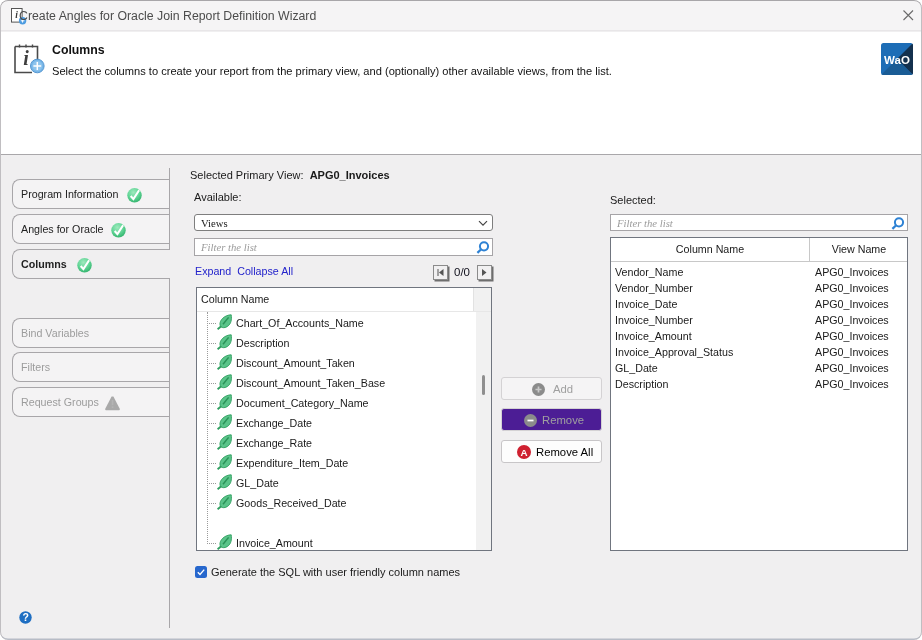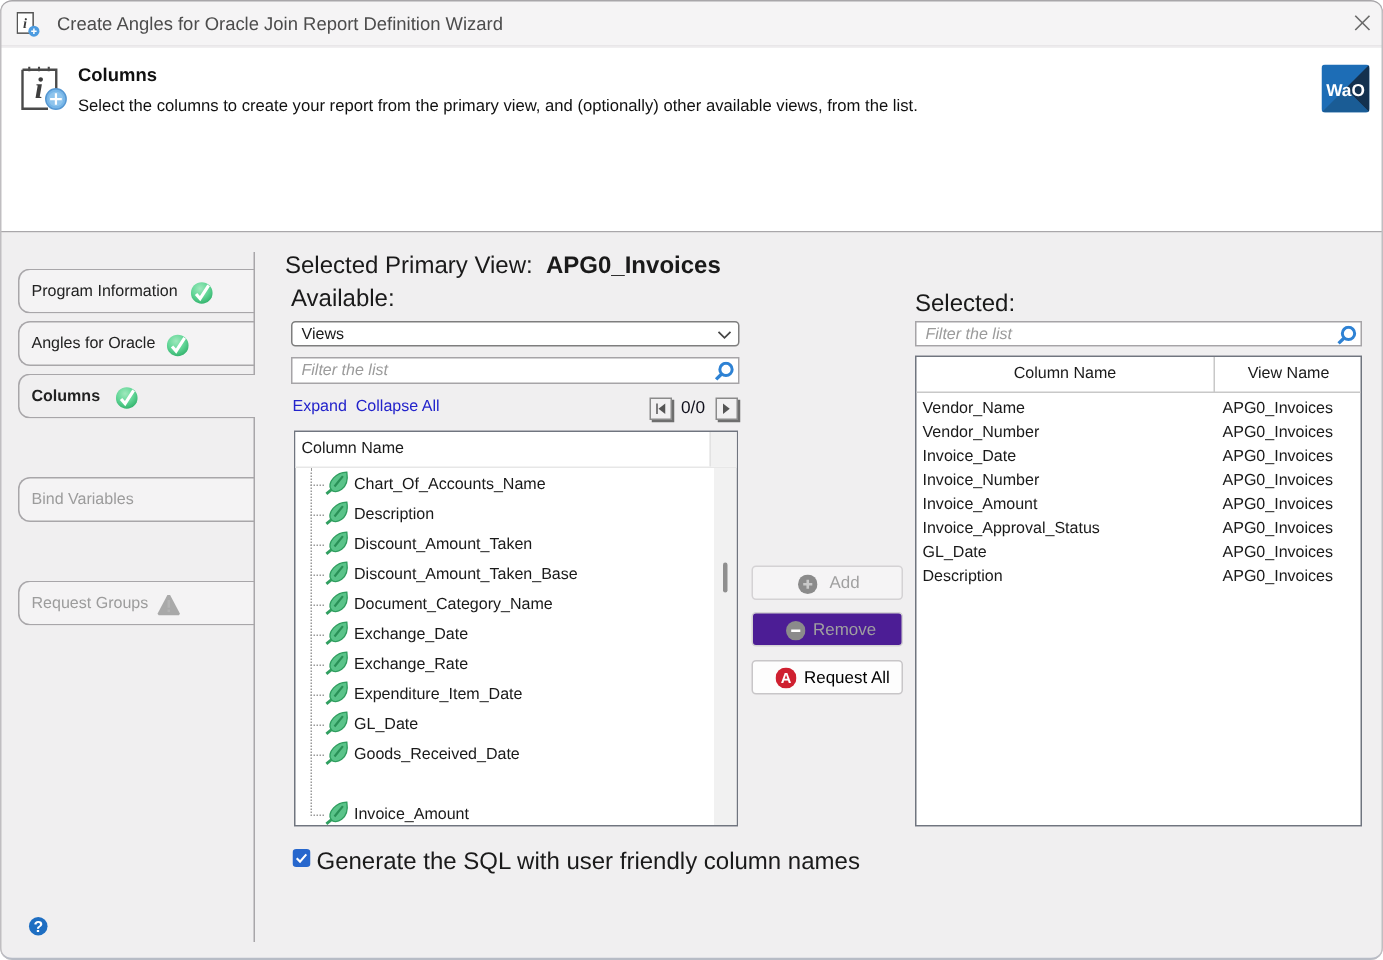--- a/index.html
+++ b/index.html
@@ -1,33 +1,33 @@
 <!DOCTYPE html>
 <html><head>
 <meta charset="utf-8">
 <style>
 * { margin:0; padding:0; box-sizing:border-box; }
 html,body { width:922px; height:640px; background:#ffffff; font-family:"Liberation Sans",sans-serif; font-size:10.7px; color:#1a1a1a; }
 .win { position:absolute; left:0; top:0; width:922px; height:640px; background:#f0eff0; border-radius:8px; overflow:hidden; }
 .win::after { content:""; position:absolute; left:0; top:0; width:922px; height:640px; border-radius:8px; box-shadow: inset 0 1px 0 #a8a6a9, inset 1px 0 0 #c0bec1, inset -1px 0 0 #c0bec1, inset 0 -1.5px 0 #b7bcc6; z-index:60; }
 .titlebar { position:absolute; left:0; top:0; width:100%; height:31px; background:#f5f4f5; border-bottom:1px solid #e8e6e8; }
-.title-text { position:absolute; left:38px; top:9px; font-size:12.3px; color:#4c4c4c; }
+.title-text { position:absolute; left:19px; top:9px; font-size:12.3px; color:#4c4c4c; }
 .closex { position:absolute; left:897px; top:6px; width:22px; height:20px; }
 .header { position:absolute; left:0; top:32px; width:100%; height:123px; background:#ffffff; border-bottom:1px solid #a9a7aa; }
 .h-title { position:absolute; left:52px; top:11px; font-weight:bold; font-size:12.3px; color:#111; }
 .h-desc { position:absolute; left:52px; top:33px; font-size:11.1px; color:#111; }
 .content { position:absolute; left:0; top:155px; width:100%; height:485px; background:#f0eff0; }
 .divider { position:absolute; left:169px; top:13px; width:1px; height:460px; background:#a8a6a9; z-index:2; }
 .tab { position:absolute; left:12px; width:158px; height:30px; background:#f4f3f4; border:1px solid #a8a6a9; border-right:none; border-radius:8px 0 0 8px; z-index:1; }
 .tab .lbl { position:absolute; left:8px; top:7.5px; font-size:10.7px; color:#222; }
 .tab .ic { position:absolute; top:5.5px; }
 .tab.dis .lbl { color:#9c9c9c; }
 .tab.active { background:#f0eff0; z-index:3; }
-label, .lab { font-size:16px; }
-.field { position:absolute; background:#fff; }
+label, .lab { font-size:11px; }
+.field { position:absolute; background:#fff;font-family:Liberation Serif, serif; }
 .blue-link { color:#2323cb; }
 .lst { position:absolute; background:#fff; border:1px solid #70757f; }
 .btn { position:absolute; text-align:center; font-size:11.3px;margin-top:37px; }
 </style>
 </head>
 <body>
 <div class="win">
   <div class="titlebar">
     <svg class="ticon" style="position:absolute;left:11px;top:8px" width="17" height="17" viewBox="0 0 17 17">
       <rect x="0.5" y="0.5" width="10.6" height="13.6" fill="#fff" stroke="#555" stroke-width="1"></rect>
@@ -96,20 +96,23 @@
     <div class="tab active" style="top:94px">
         <div class="lbl" style="font-weight:bold">Columns</div>
         <svg class="ic" style="left:64px;top:7px" width="15" height="16" viewBox="0 0 15 16">
           <circle cx="7.5" cy="8.3" r="7.2" fill="url(#gg)"></circle>
           <path d="M3.7 9 L6.4 12.1 L12.1 3.2" stroke="#fff" stroke-width="2.1" fill="none"></path>
         </svg>
       </div>
     <div class="tab dis" style="top:163px">
         <div class="lbl">Bind Variables</div>
       </div>
+    <div class="tab dis" style="top:197px">
+        <div class="lbl">Filters</div>
+      </div>
     <div class="tab dis" style="top:232px">
         <div class="lbl">Request Groups</div>
         <svg class="ic" style="left:91px;top:7px" width="17" height="16" viewBox="0 0 17 16">
           <path d="M7.6 1.6 L9.4 1.6 L16 14.2 L15.2 15.2 L1.8 15.2 L1 14.2 Z" fill="#a9a9a9"></path>
           <rect x="7.7" y="5" width="1.7" height="5.2" fill="#b4b4b4"></rect>
           <rect x="7.7" y="11.3" width="1.7" height="1.8" fill="#b4b4b4"></rect>
         </svg>
       </div>
 
     <div class="lab" style="position:absolute;left:190px;top:14px">Selected Primary View:&nbsp; <b>APG0_Invoices</b></div>
@@ -264,21 +267,21 @@
           <circle cx="7.5" cy="7.5" r="7.5" fill="#8b8b8b"></circle>
           <path d="M4 7.5 H11" stroke="#fff" stroke-width="2"></path>
         </svg>
       <div style="position:absolute;left:40px;top:5px">Remove</div>
     </div>
     <div class="btn" style="left:501px;top:248px;width:101px;height:23px;background:#fdfdfd;border:1px solid #c8c6c8;border-radius:3px;color:#000;">
       <svg style="position:absolute;left:15px;top:4px" width="14" height="14" viewBox="0 0 15 15">
           <circle cx="7.5" cy="7.5" r="7.5" fill="#cf2030"></circle>
           <text x="7.5" y="11.4" font-size="10.5" font-weight="bold" fill="#fff" text-anchor="middle">A</text>
         </svg>
-      <div style="position:absolute;left:34px;top:5px">Request All</div>
+      <div style="position:absolute;left:34px;top:5px">Remove All</div>
     </div>
 
     <div class="lab" style="position:absolute;left:610px;top:38.5px">Selected:</div>
     <div class="field" style="left:610px;top:59px;width:298px;height:17px;border:1px solid #a6a4a7;">
       <div style="position:absolute;left:6px;top:2px;font-style:italic;color:#9b9b9b">Filter the list</div>
       <svg style="position:absolute;right:2px;top:2px" width="15" height="14" viewBox="0 0 15 14">
           <circle cx="9" cy="5.3" r="4.1" fill="none" stroke="#2e82d4" stroke-width="2"></circle>
           <path d="M5.9 8.5 L2.4 11.9" stroke="#2e82d4" stroke-width="2.2"></path>
         </svg>
     </div>

